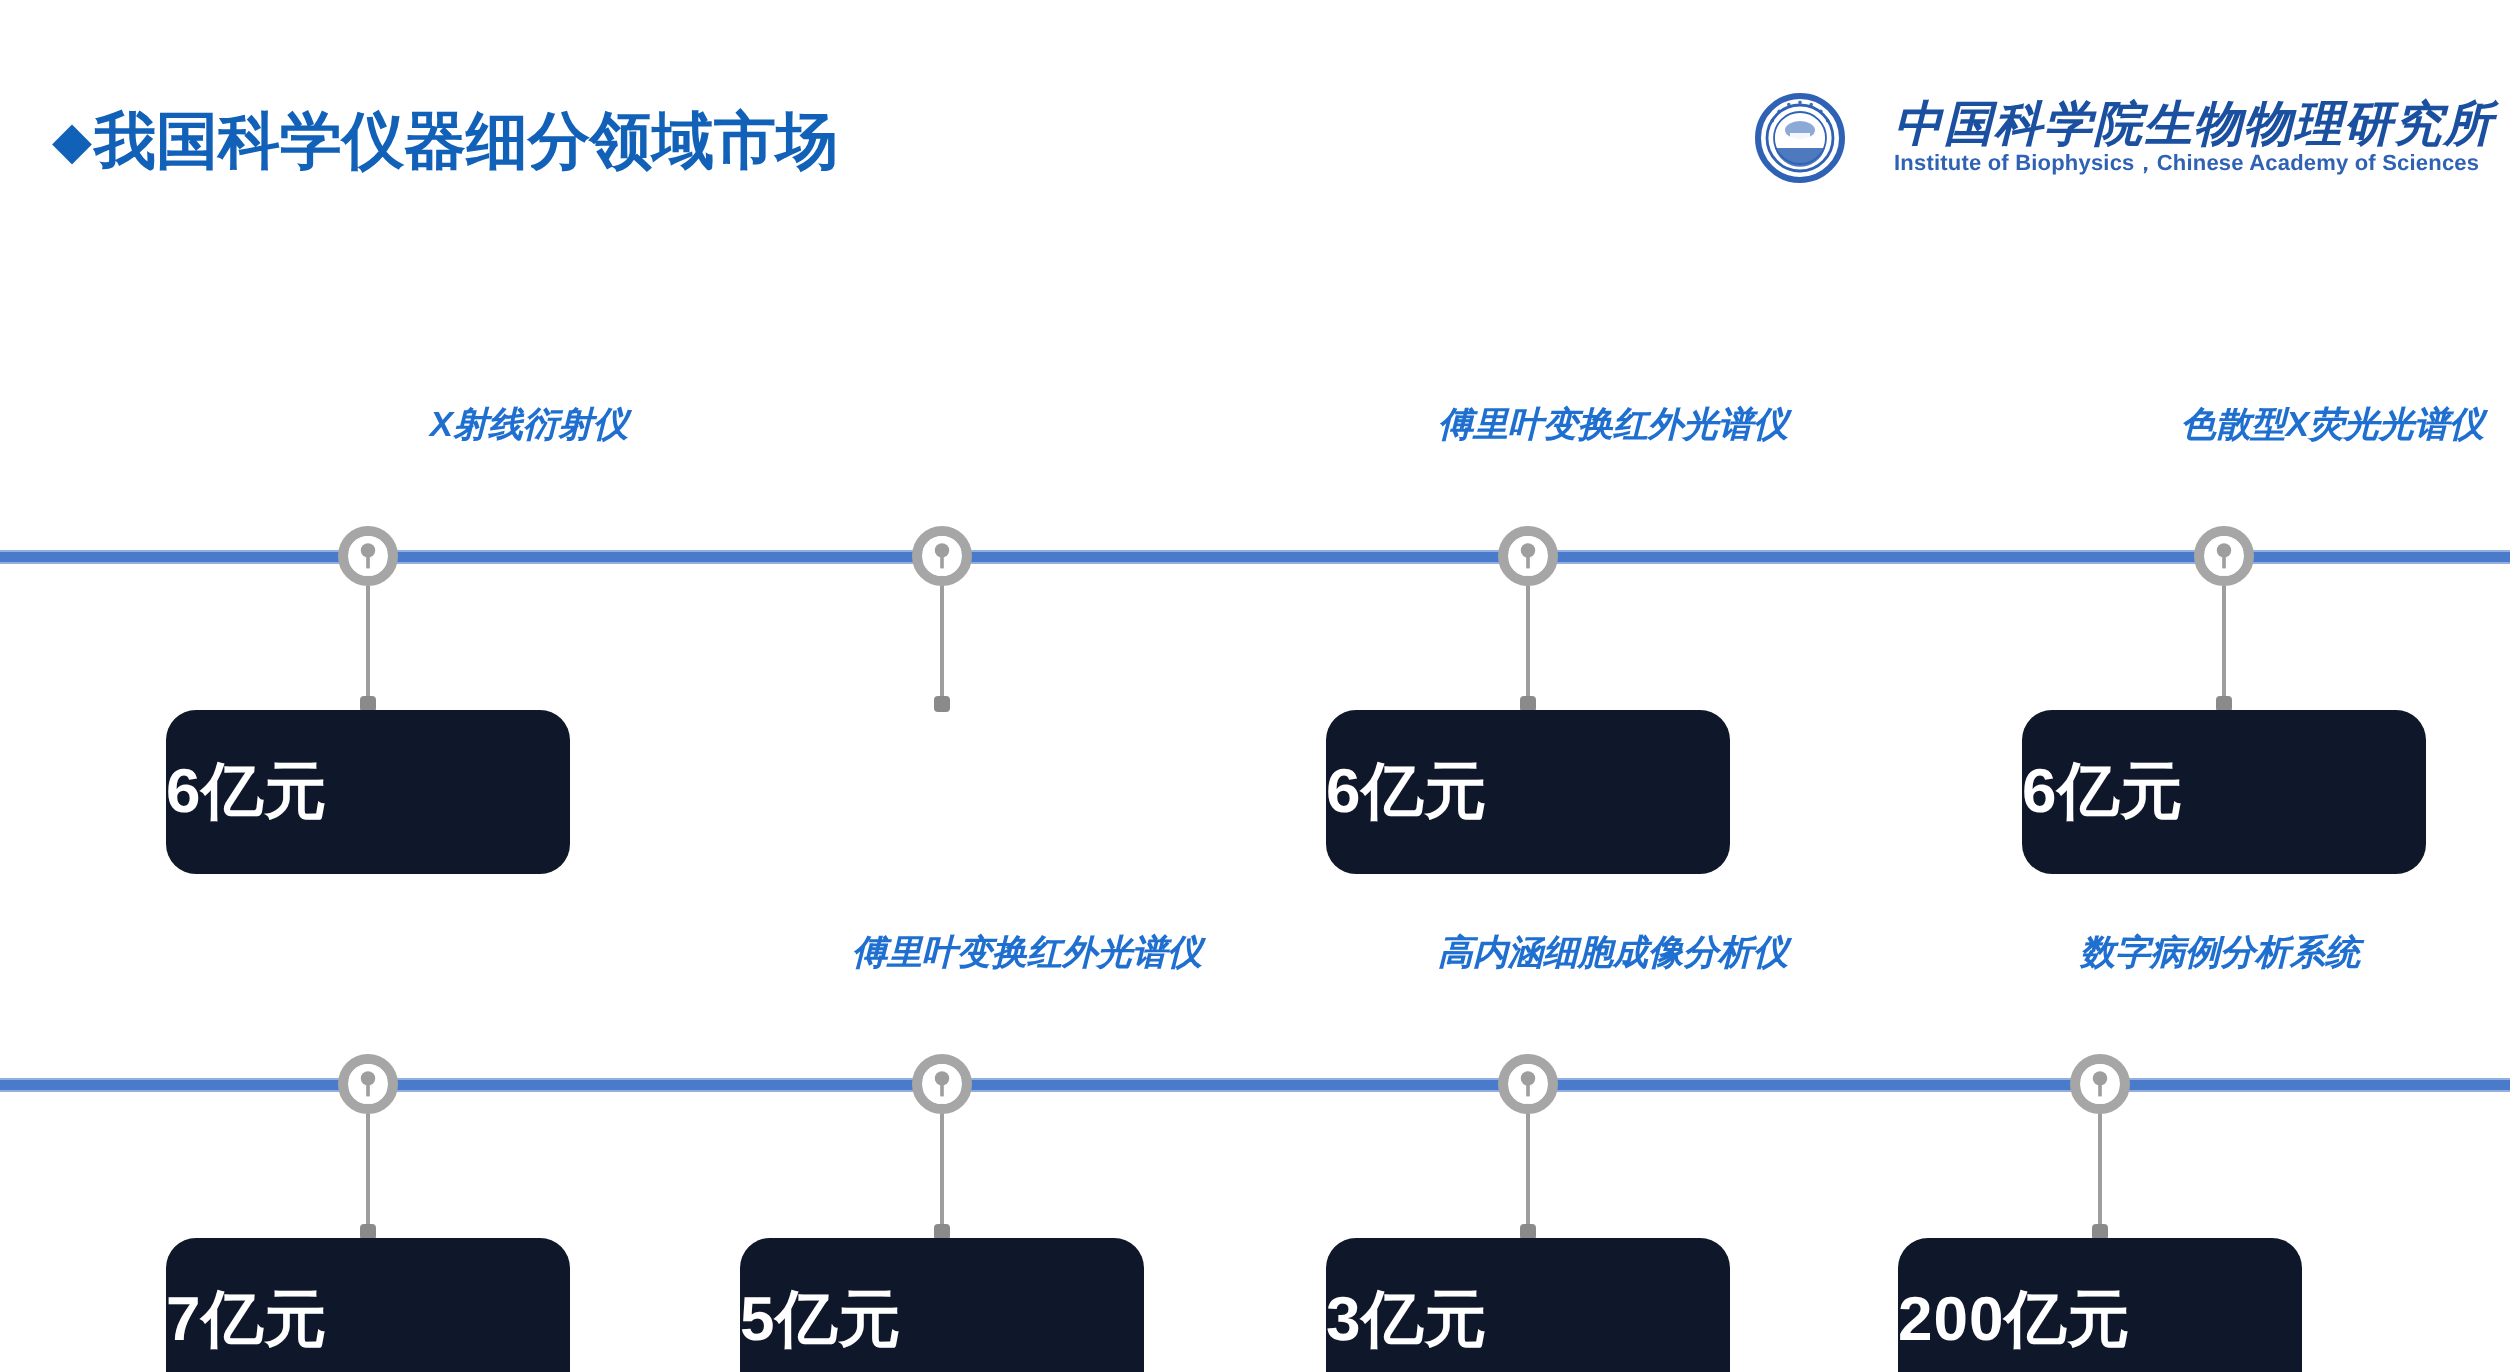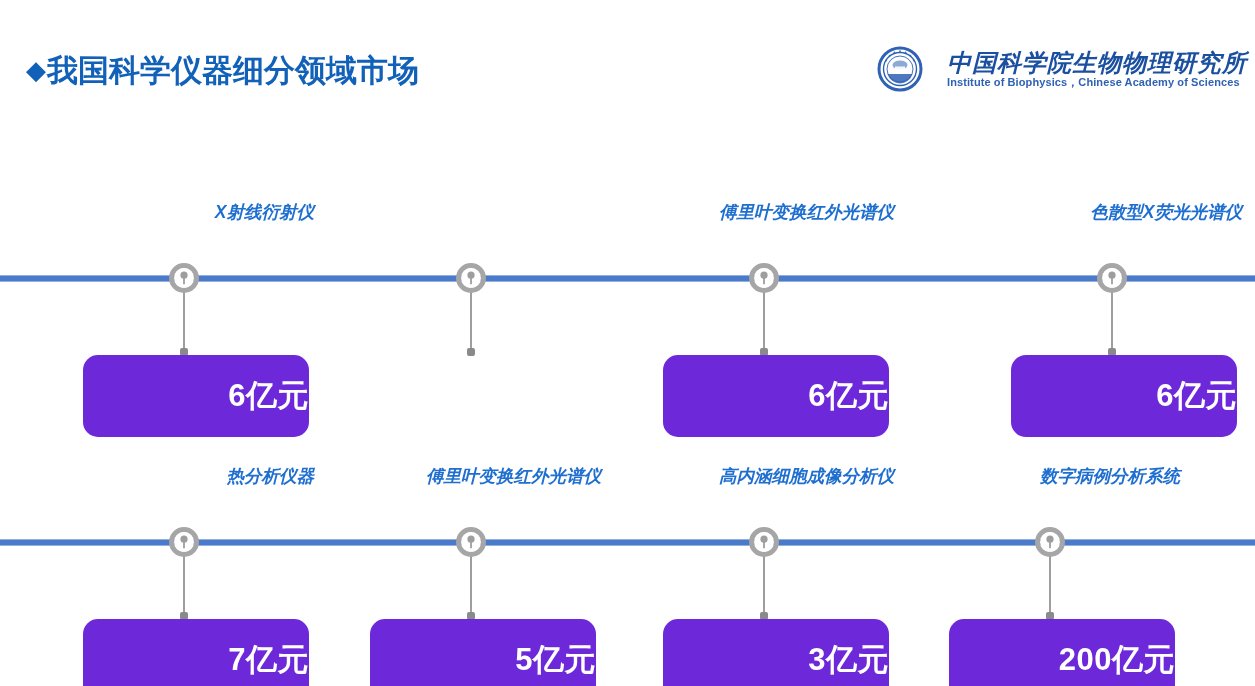--- a/index.html
+++ b/index.html
@@ -150,26 +150,25 @@
   }
 
   .value-box {
     position: absolute;
     left: 50%;
     margin-left: -101px;
     top: 155px;
     width: 202px;
     height: 82px;
     border-radius: 15px;
-    background: #6d28d9;
+    background: #0f172a;
     display: flex;
     align-items: center;
-    justify-content: flex-end;
+    justify-content: flex-start;
     z-index: 2;
-    padding-left: 24px;
   }
   .value-text {
     color: #FFFFFF;
     font-size: 31px;
     font-weight: bold;
     letter-spacing: 0.5px;
     line-height: 34px;
     white-space: nowrap;
   }
 </style>
@@ -263,21 +262,20 @@
       <div class="value-box">
         <span class="value-text">6亿元</span>
       </div>
     </div>
   </div>
 
   <div class="timeline-row row-2">
     <div class="axis-line"></div>
 
     <div class="node" style="left:184px">
-      <div class="node-label">热分析仪器</div>
       <div class="stem"></div>
       <div class="stem-nub"></div>
       <svg class="marker" viewBox="0 0 30 30">
         <circle cx="15" cy="15" r="12.5" fill="none" stroke="#A6A6A6" stroke-width="5"></circle>
         <circle cx="15" cy="15" r="10" fill="#ffffff"></circle>
         <circle cx="15" cy="12.2" r="3.6" fill="#9E9E9E"></circle>
         <rect x="14.1" y="12.2" width="1.8" height="9" fill="#9E9E9E"></rect>
       </svg>
       <div class="value-box">
         <span class="value-text">7亿元</span>

